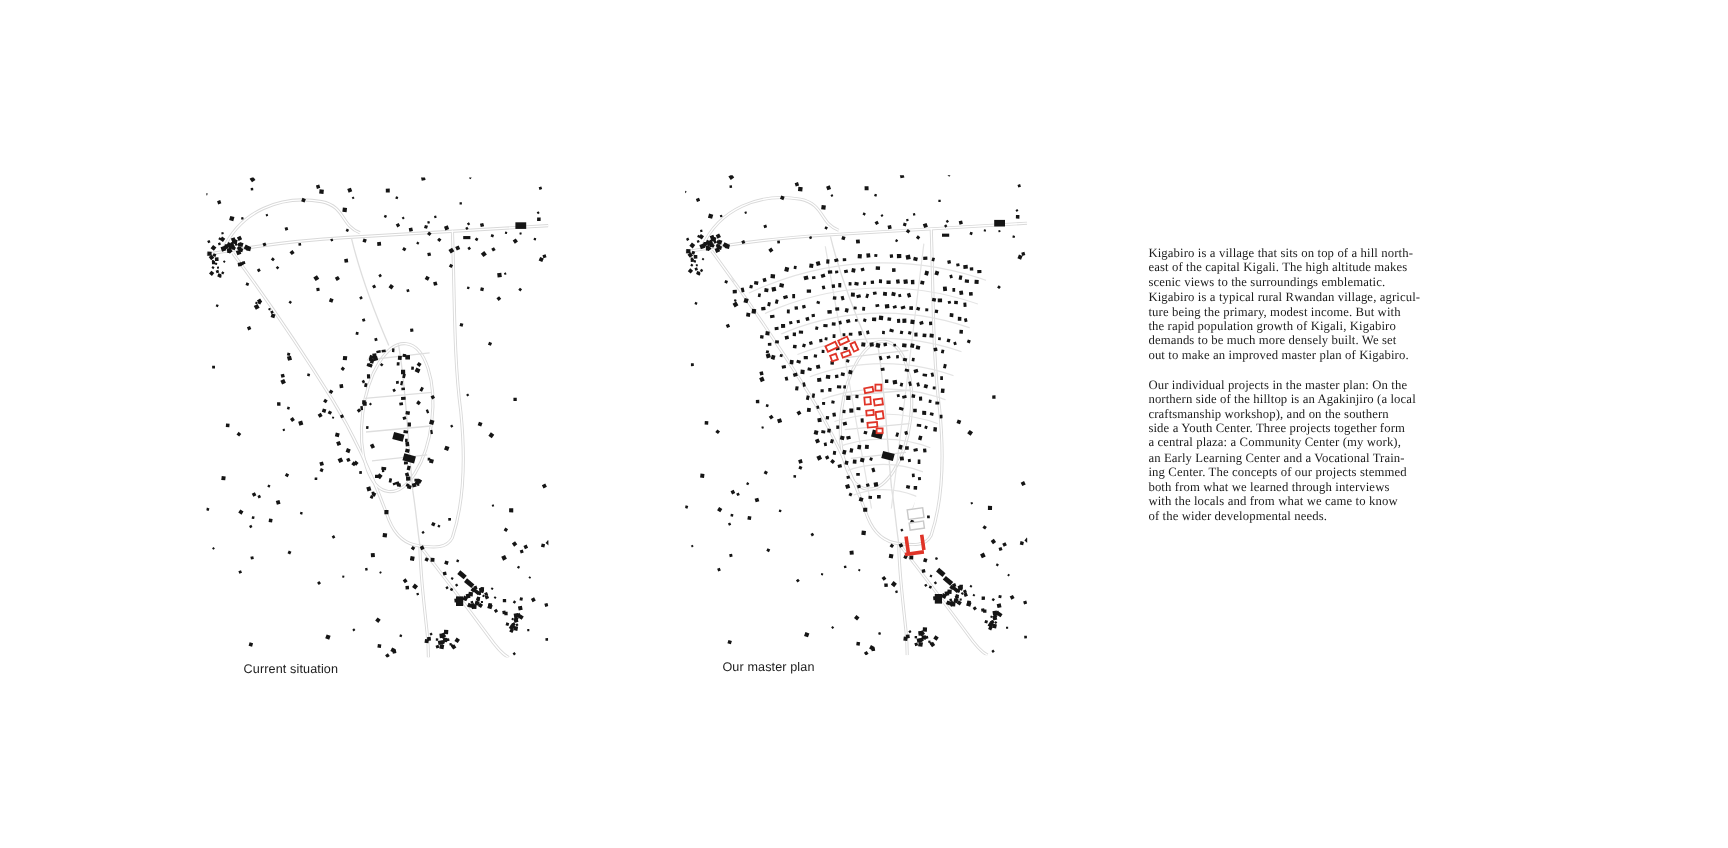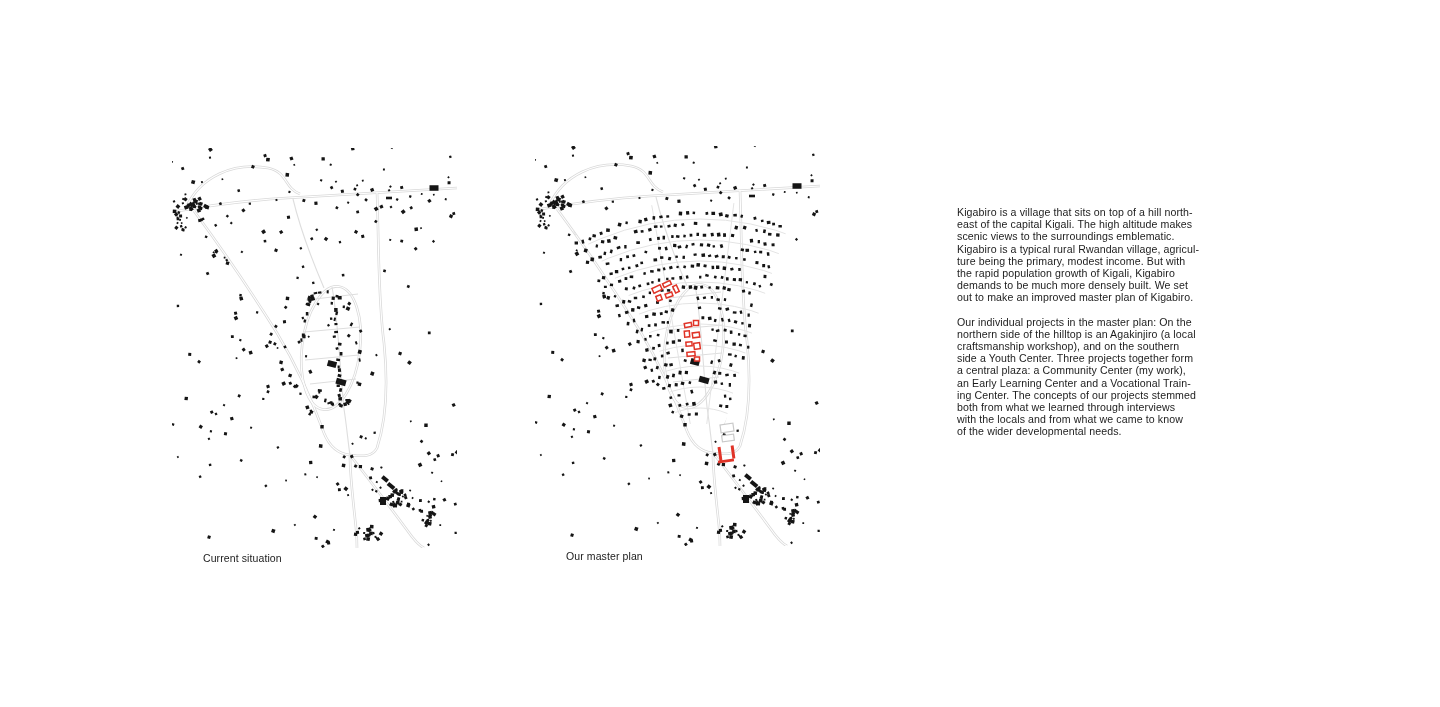--- a/index.html
+++ b/index.html
@@ -4,24 +4,24 @@
 <style>
   html,body{margin:0;padding:0;}
   body{width:1440px;height:707px;background:#ffffff;position:relative;overflow:hidden;
        font-family:"Liberation Sans", sans-serif;}
   .page{position:absolute;inset:0;background:#ffffff;}
   .map-figure{position:absolute;width:285px;height:430px;margin:0;text-align:center;}
   .map-figure svg{position:absolute;left:0;top:0;}
   .fig-caption{position:absolute;left:31px;top:404px;font-size:10.5px;color:#1b1b1b;
                letter-spacing:0.1px;white-space:nowrap;}
   #fig-current{left:172px;top:148px;}
-  #fig-master{left:535px;top:146px;}
+  #fig-master{left:571px;top:146px;}
   .description{position:absolute;left:957px;top:206px;width:300px;}
   .description p{margin:0 0 12px 0;font-size:10.6px;line-height:12.2px;color:#1c1c1c;
-                 letter-spacing:0.1px;white-space:pre-line;}
+                 letter-spacing:0.1px;white-space:pre-line;font-family:Liberation Serif, serif;}
 </style>
 </head>
 <body>
 
 <div class="page">
 
   <figure class="map-figure" id="fig-current">
     <svg id="map-current" width="285" height="400" viewBox="0 0 285 400">
         <path d="M0,64 C40,57 80,52 115,50 C160,47 220,44 285,40" fill="none" stroke="#d9d9d9" stroke-width="2.6"></path>
         <path d="M14,60 C28,28 62,14 96,20 C116,24 112,40 128,46" fill="none" stroke="#d9d9d9" stroke-width="2.6"></path>

